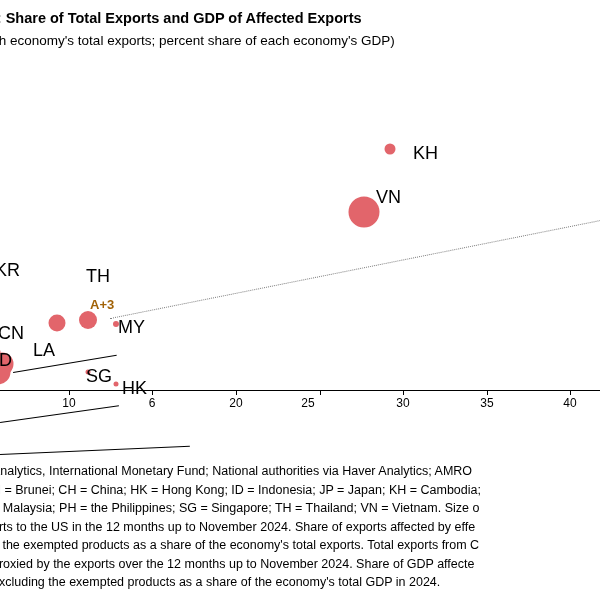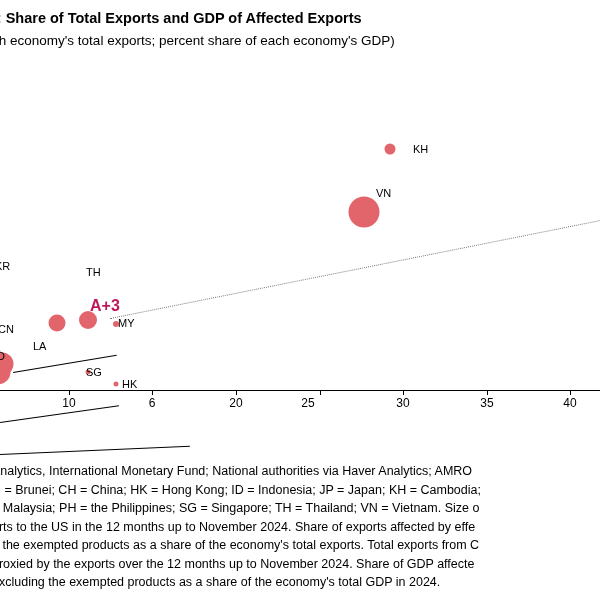--- a/index.html
+++ b/index.html
@@ -69,30 +69,30 @@
     color: #000000;
   }
   .bubble {
     position: absolute;
     border-radius: 50%;
     background: #e2656b;
     transform: translate(-50%, -50%);
   }
   .point-label {
     position: absolute;
-    font-size: 11px;
+    font-size: 18px;
     color: #000000;
     white-space: nowrap;
     text-align: right;
   }
   .group-label {
     position: absolute;
-    font-size: 16px;
+    font-size: 13px;
     font-weight: bold;
-    color: #be185d;
+    color: #a16207;
     white-space: nowrap;
     text-align: right;
   }
   .trend-line {
     position: absolute;
     border-top: 1.3px dotted #7f7f7f;
     transform-origin: 0 0;
   }
   .connector {
     position: absolute;

